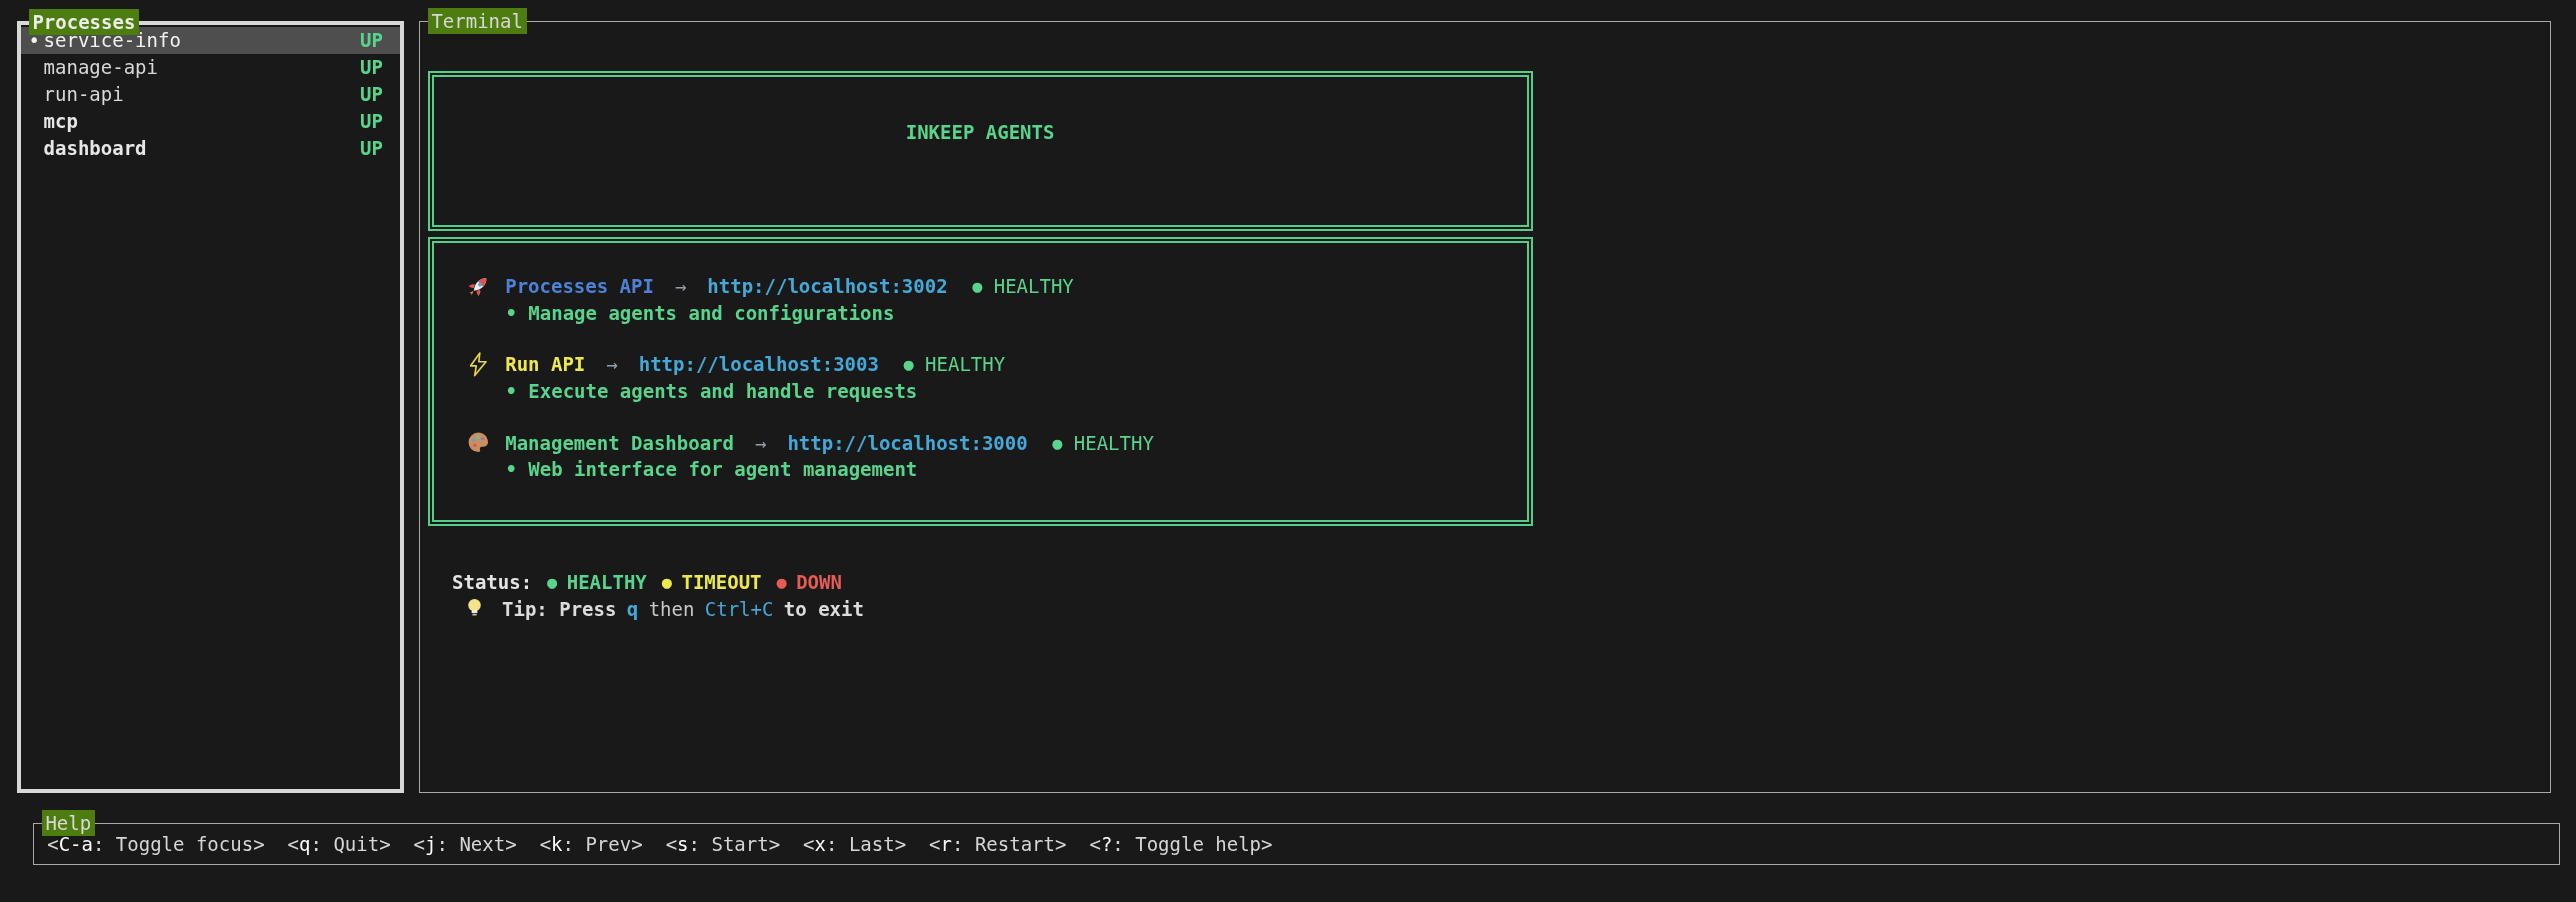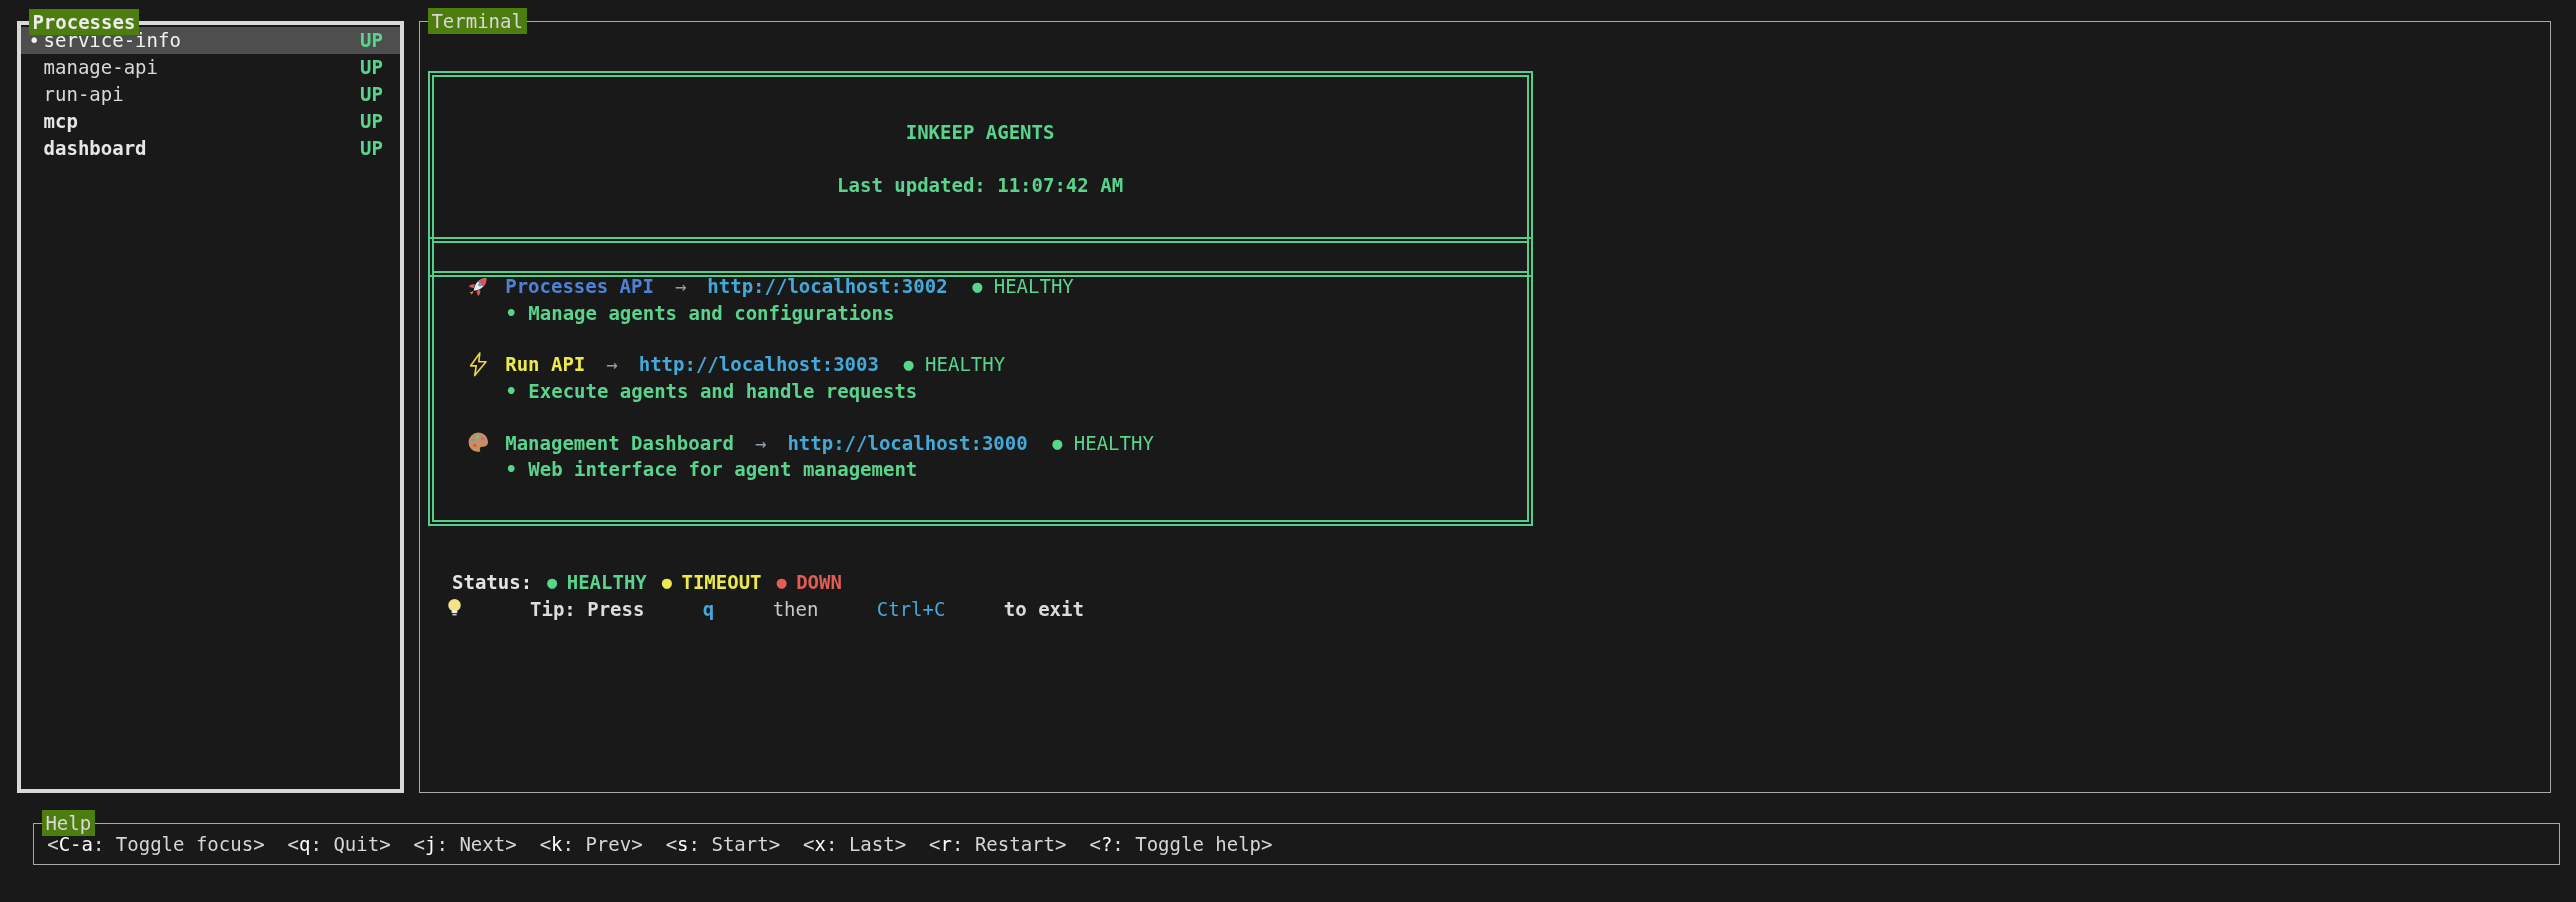--- a/index.html
+++ b/index.html
@@ -56,21 +56,21 @@
     border: 1.9px solid #a9a9a9;
   }
   .terminal > .panel-title { color: #d8d8d8; top: -14px; }
 
   .green-box {
     position: absolute;
     left: 7.6px;
     width: 1105px;
     border: 6.6px double #54ce88;
   }
-  .header-box { top: 49px; height: 206px; text-align: center; padding-top: 42px; }
+  .header-box { top: 49px; height: 160px; text-align: center; padding-top: 42px; }
   .hb-title { color: #59d48c; font-weight: bold; line-height: 26.4px; }
   .hb-updated { color: #59d48c; font-weight: bold; line-height: 26.4px; margin-top: 26.4px; }
 
   .services-box { top: 215px; height: 289px; padding: 30px 0 0 32px; }
   .svc { margin-bottom: 25.5px; }
   .svc-line1 { display: flex; align-items: center; height: 26.4px; }
   .svc-line2 { display: flex; align-items: center; height: 26.4px; margin-left: 40px; }
   .svc-icon { width: 24.6px; height: 24.6px; margin-right: 15px; flex: 0 0 auto; }
   .svc-icon svg { width: 24.6px; height: 24.6px; display: block; }
   .svc-name { font-weight: bold; }
@@ -91,24 +91,23 @@
     left: 32px; top: 546px;
     display: flex; align-items: center;
     height: 27px; white-space: pre;
   }
   .legend-label { color: #e4e4e4; font-weight: bold; }
   .legend-dot { font-size: 17px; margin: 0 9.4px 0 15px; }
   .legend-word { font-weight: bold; }
 
   .tip {
     position: absolute;
-    left: 24px; top: 573px;
+    left: 44px; top: 573px;
     display: flex; align-items: center;
     height: 27px;
-    gap: 48px;
   }
   .tip-icon { width: 21px; height: 23px; margin-right: 17px; flex: 0 0 auto; }
   .tip-icon svg { width: 21px; height: 23px; display: block; }
   .tip-bold { color: #dcdcdc; font-weight: bold; }
   .tip-key { color: #44a8d8; font-weight: bold; margin: 0 10.4px; }
   .tip-plain { color: #c8c8c8; }
   .tip-combo { color: #44a8d8; margin: 0 10.4px; }
   .tip-exit { color: #dcdcdc; font-weight: bold; }
 
   
@@ -173,21 +172,20 @@
       </div>
 
     </div>
   </section>
 
   <section class="panel terminal">
     <span class="panel-title">Terminal</span>
 
     <div class="green-box header-box">
       <div class="hb-title">INKEEP AGENTS</div>
-      <div class="hb-updated">Last updated: 11:07:42 AM</div>
     </div>
 
     <div class="green-box services-box">
 
       <div class="svc">
         <div class="svc-line1">
           <span class="svc-icon">
             <svg viewBox="0 0 24 24">
                 <g transform="rotate(45 12 12)">
                   <path d="M12 1c2.5 2 3.6 5 3.6 8 0 3-1.1 6.2-3.6 9.2C9.5 15.2 8.4 12 8.4 9c0-3 1.1-6 3.6-8z" fill="#e7edf3"></path>

